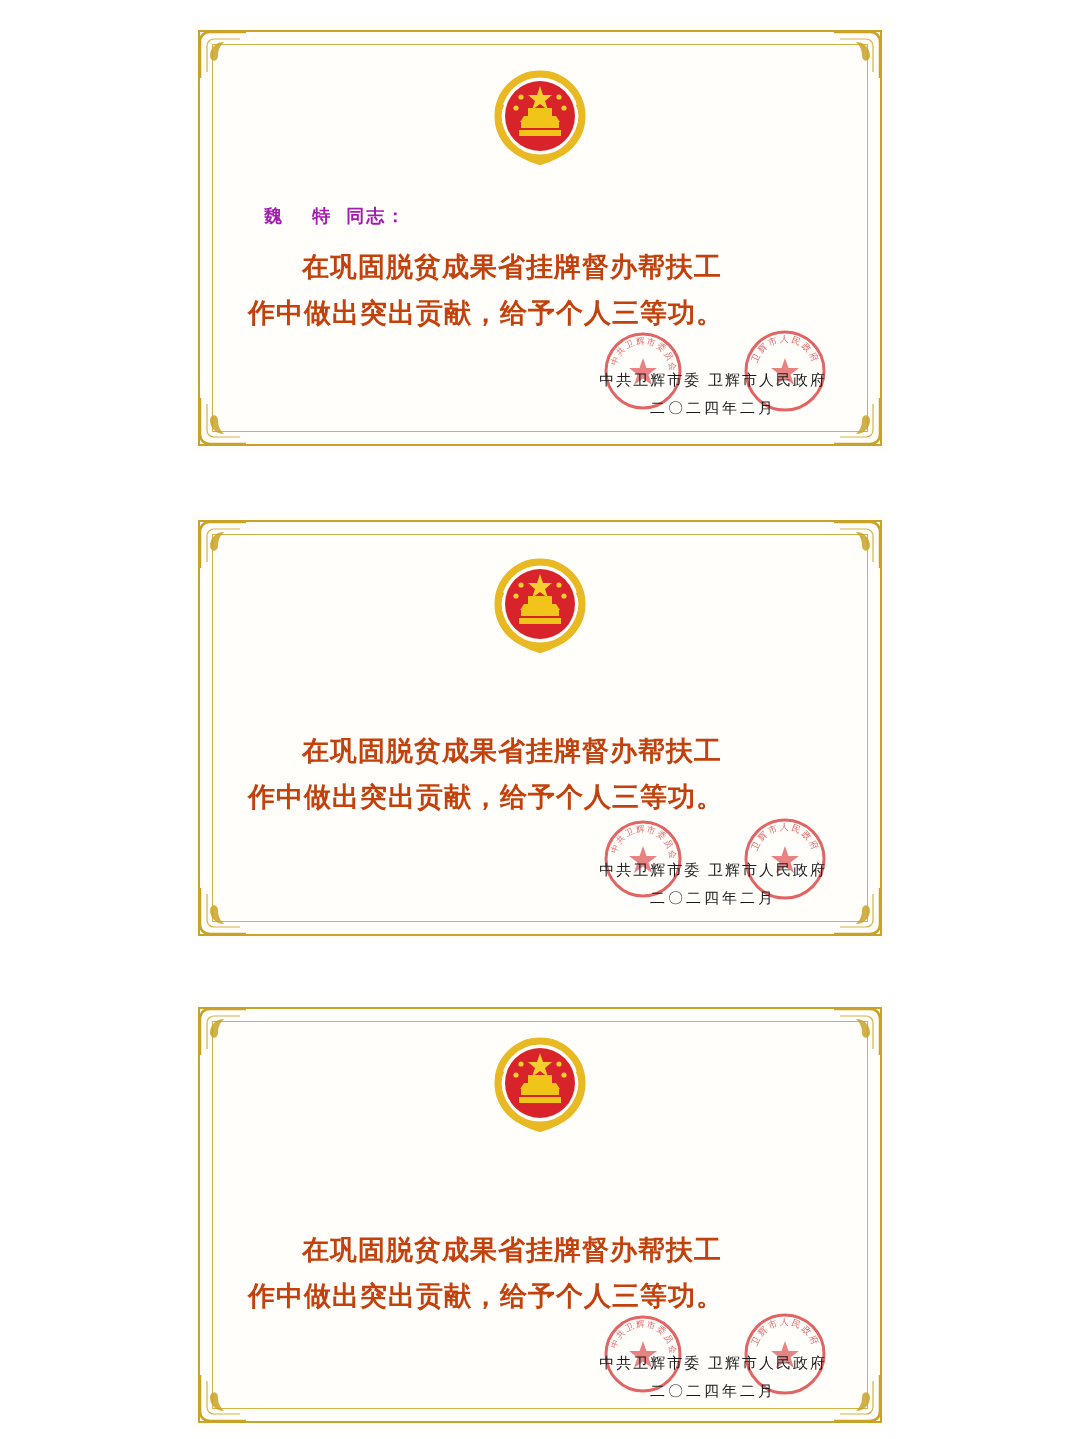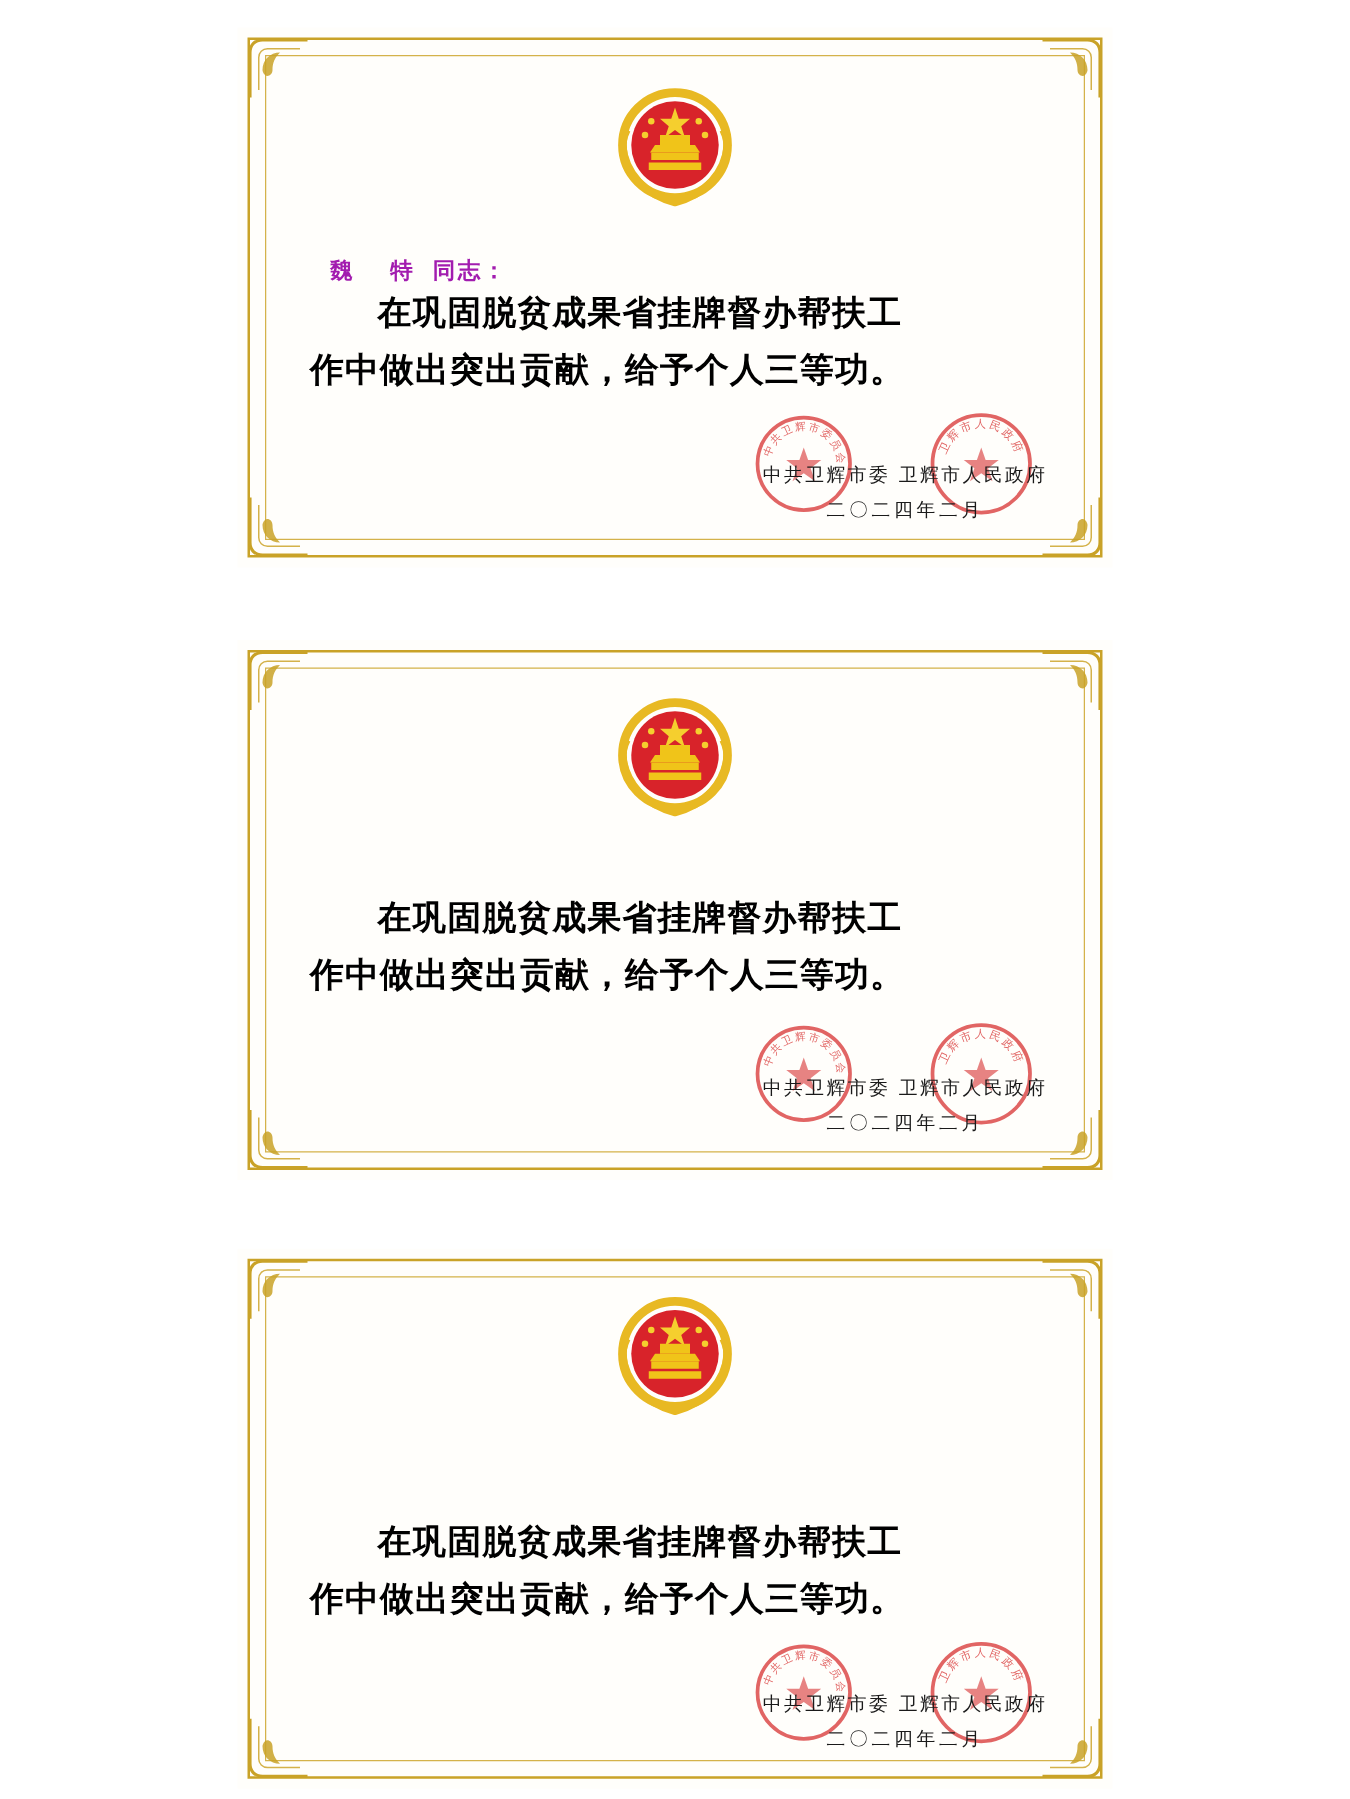--- a/index.html
+++ b/index.html
@@ -90,33 +90,34 @@
     font-weight: 700;
     font-family: "DejaVu Serif", serif;
     padding-left: 16px;
     white-space: nowrap;
   }
   .salutation .name {
     letter-spacing: 12px;
     margin-right: 4px;
   }
   .para {
-    color: #000000;
+    color: #c2410c;
     font-size: 27px;
     font-weight: 700;
     font-family: "DejaVu Serif", serif;
     line-height: 1.72;
     letter-spacing: 1px;
+    margin-top: 16px;
   }
   .para .indent { display: inline-block; width: 54px; }
 
   
   .sign {
     position: absolute;
-    right: 52px;
+    right: 63px;
     text-align: center;
     color: #1a1a1a;
     font-size: 15px;
     letter-spacing: 2px;
     font-family: "DejaVu Serif", serif;
   }
   .cert-1 .sign { bottom: 36px; }
   .cert-2 .sign { bottom: 36px; }
   .cert-3 .sign { bottom: 30px; }
   .sign-line { white-space: nowrap; }

